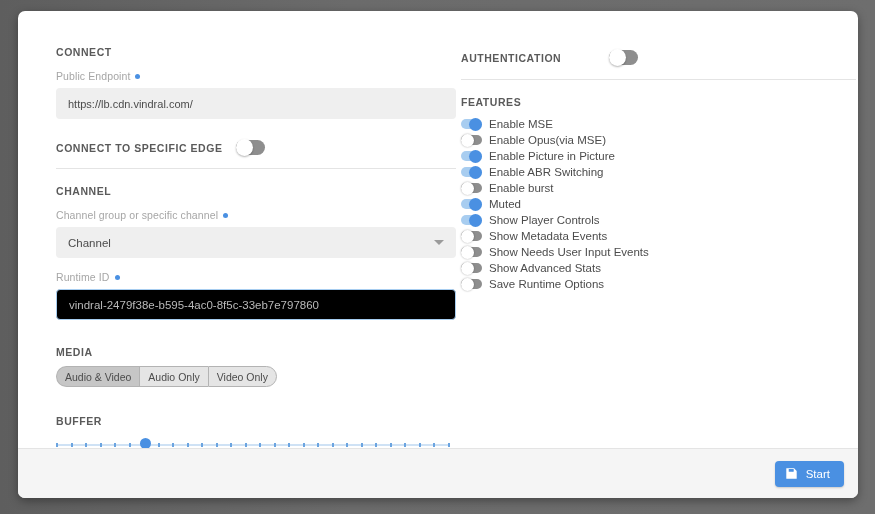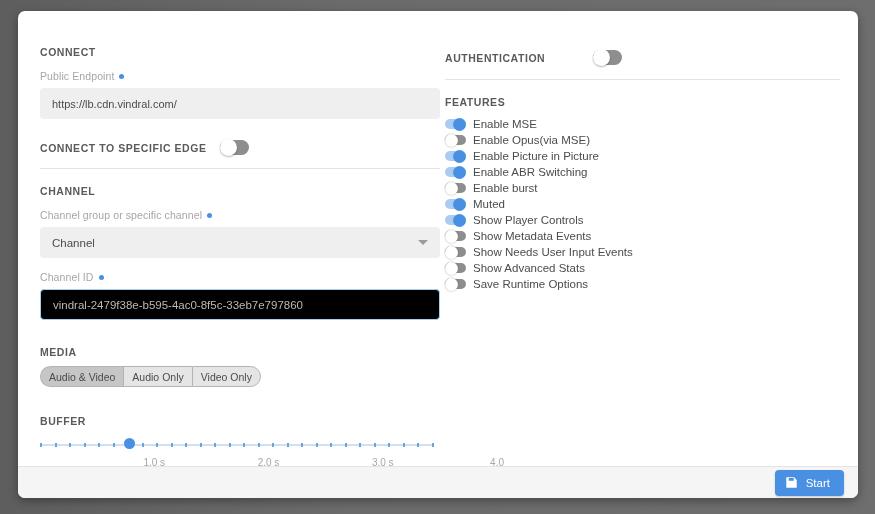--- a/index.html
+++ b/index.html
@@ -18,21 +18,21 @@
     position: absolute;
     left: 18px; top: 11px;
     width: 840px; height: 487px;
     background: #ffffff;
     border-radius: 7px;
     box-shadow: 0 3px 10px rgba(0,0,0,0.35);
     overflow: hidden;
   }
   .card-body {
     position: absolute;
-    left: 0; top: 0; right: 0;
+    left: 16px; top: 0; right: 0;
     height: 452px;
     padding: 6px;
   }
   .col {
     position: absolute;
     top: 0;
   }
   .col-left  { left: 22px;  width: 400px; }
   .col-right { left: 427px; width: 395px; }
 
@@ -189,21 +189,21 @@
   .slider-labels {
     position: relative; height: 14px; width: 394px;
     font-size: 10px; color: #a6a6a6;
   }
   .slider-labels span { position: absolute; top: 0; transform: translateX(-50%); }
 
   
   .card-footer {
     position: absolute;
     left: 0; right: 0; bottom: 0;
-    height: 32px;
+    height: 50px;
     background: #f5f5f5;
     border-top: 1px solid #e4e4e4;
     display: flex;
     align-items: center;
     justify-content: flex-end;
     padding-right: 14px;
   }
   .start-btn {
     display: flex; align-items: center; gap: 8px;
     background: #4a90e2;
@@ -258,21 +258,21 @@
           <span>Channel group or specific channel</span>
           <span class="req-dot"></span>
         </div>
 
         <div style="margin-top:6px;" class="select-box">
           <span>Channel</span>
           <span class="chevron"></span>
         </div>
 
         <div style="margin-top:13px;" class="field-label">
-          <span>Channel ID</span>
+          <span>Runtime ID</span>
           <span class="req-dot"></span>
         </div>
 
         <div style="margin-top:6px;" class="input-focused">
           <span>vindral-2479f38e-b595-4ac0-8f5c-33eb7e797860</span>
         </div>
 
         
         <div style="margin-top:26px;" class="section-title">MEDIA</div>
 

